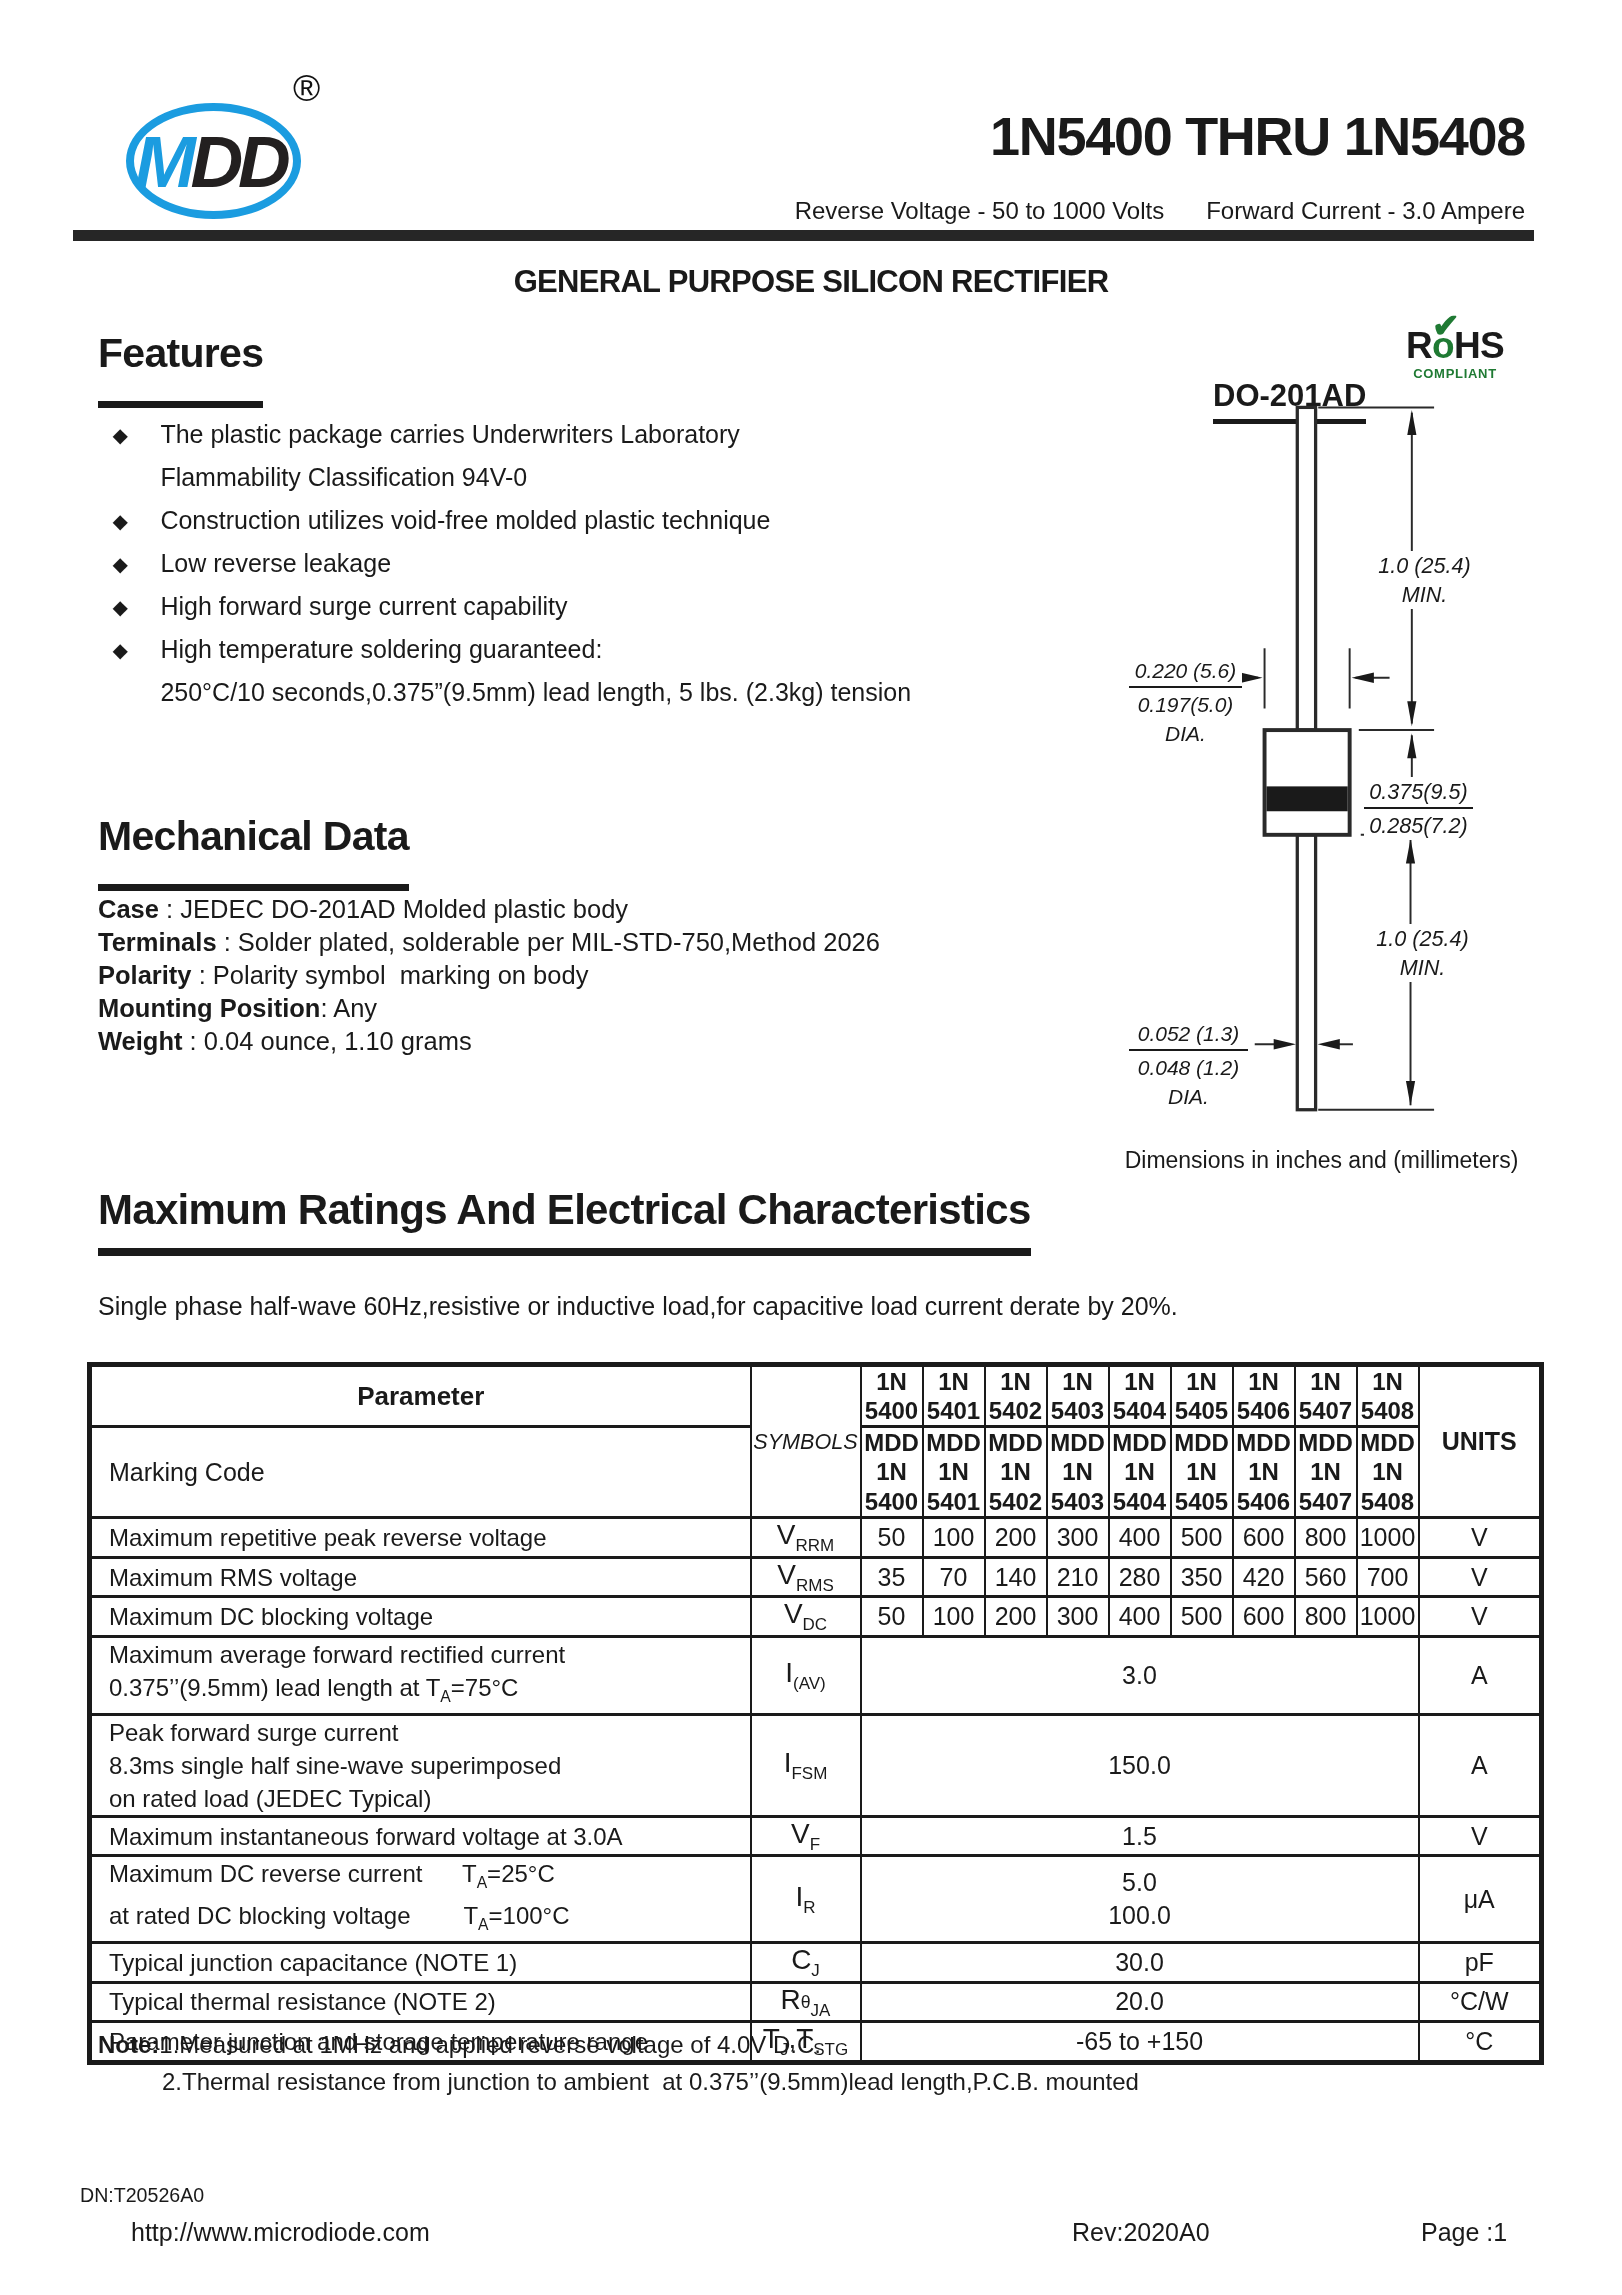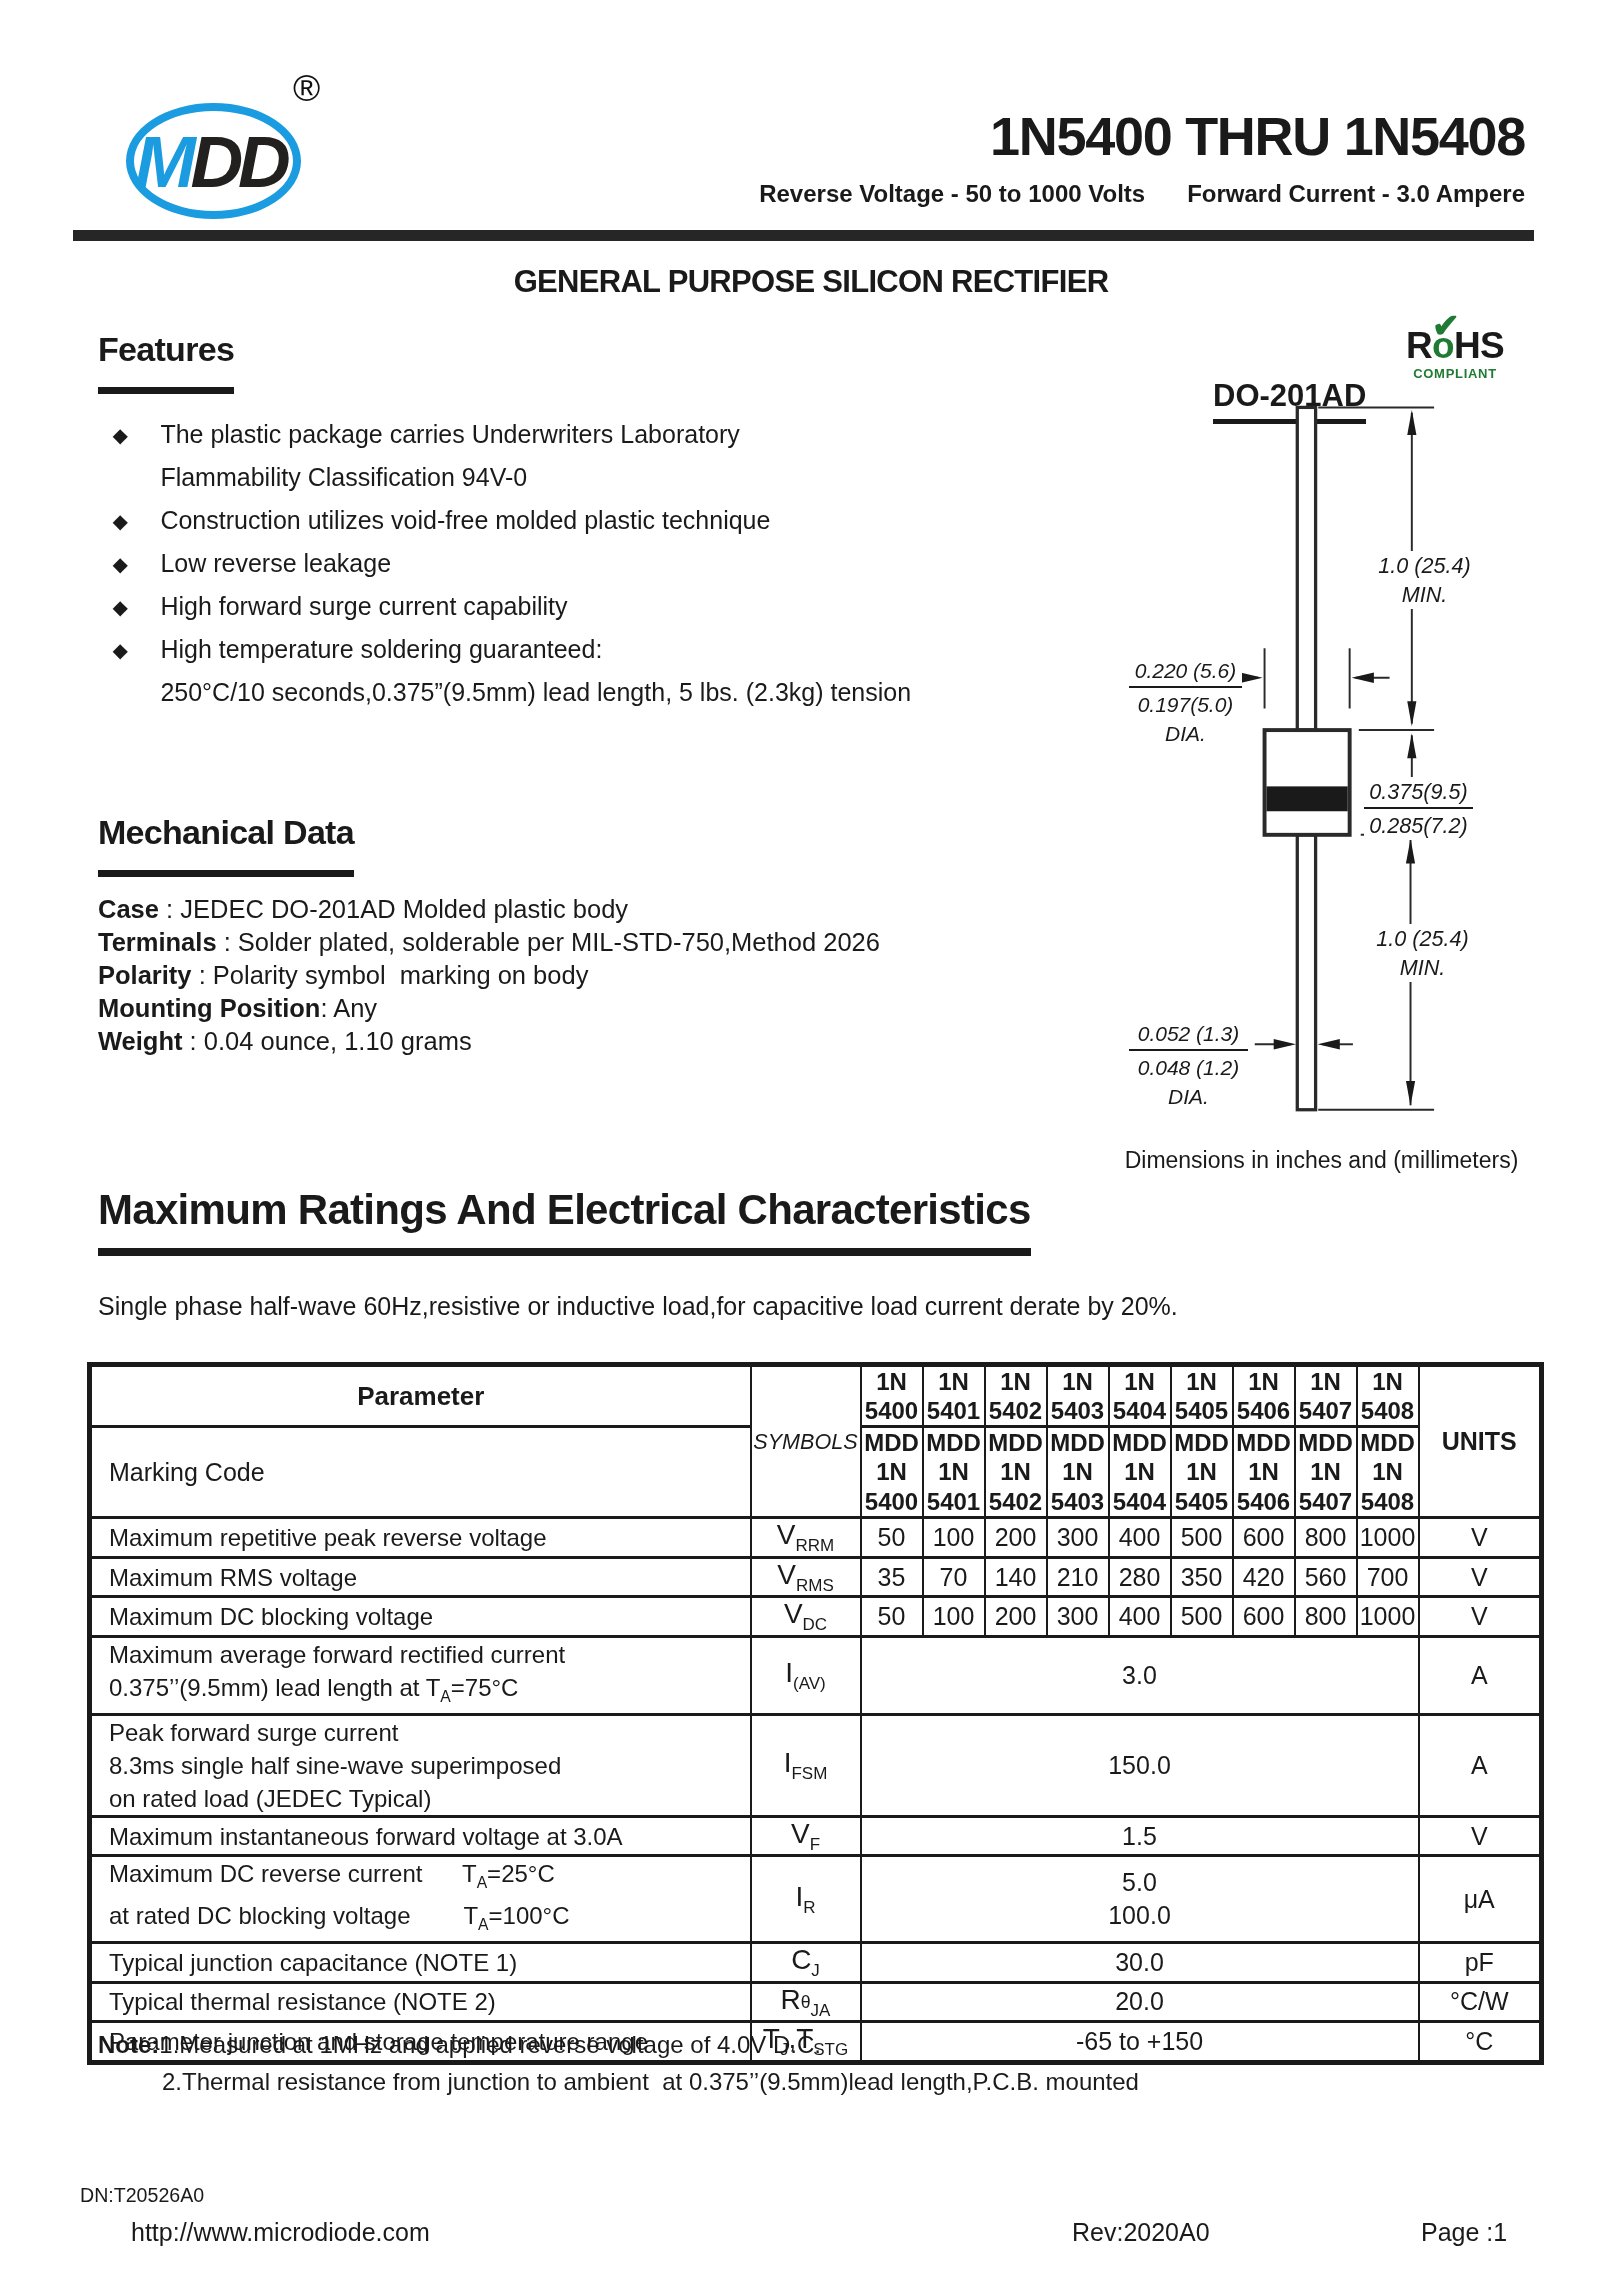--- a/index.html
+++ b/index.html
@@ -10,29 +10,29 @@
   .logo{position:absolute;left:126px;top:103px;width:175px;height:116px;
         border:8.5px solid #1b9ce0;border-radius:50%;display:flex;align-items:center;
         justify-content:center;box-sizing:border-box;background:#fff;}
   .logo-text{font-style:italic;font-weight:bold;font-size:73px;letter-spacing:-5.2px;
              line-height:1;padding-right:6.5px;}
   .logo-m{color:#1b9ce0;}
   .logo-dd{color:#232020;}
   .registered{position:absolute;left:293px;top:68px;font-size:37px;color:#111;}
   .title-block{position:absolute;right:97px;top:105px;text-align:right;}
   .doc-title{font-size:54px;font-weight:bold;letter-spacing:-1.3px;white-space:nowrap;}
-  .doc-subtitle{margin-top:13px;font-size:24px;font-weight:bold;display:flex;
+  .doc-subtitle{margin-top:30px;font-size:24px;font-weight:normal;display:flex;
                 gap:42px;justify-content:flex-end;white-space:nowrap;}
   .head-rule{position:absolute;left:73px;top:230px;width:1461px;height:10.5px;background:#262626;}
   .devtype{position:absolute;left:0;top:264px;width:1622px;text-align:center;
            font-size:31px;font-weight:bold;letter-spacing:-0.7px;}
 
   
-  .sec-h{position:absolute;font-weight:bold;font-size:34px;letter-spacing:-0.7px;
-         border-bottom:7.2px solid #1a1a1a;padding-bottom:18px;}
+  .sec-h{position:absolute;font-weight:bold;font-size:41px;letter-spacing:-0.7px;
+         border-bottom:7.2px solid #1a1a1a;padding-bottom:24px;}
   .sec-h.features-h{left:98px;top:330px;}
   .sec-h.mech-h{left:98px;top:813px;}
   .sec-h.ratings-h{left:98px;top:1186px;font-size:42px;border-bottom-width:8.5px;padding-bottom:14.4px;}
 
   
   .feat-list{position:absolute;left:98px;top:420px;font-size:25px;}
   .feat-line{display:flex;align-items:flex-start;height:43px;white-space:pre;}
   .feat-line .bullet{display:inline-block;width:48px;margin-left:14.4px;font-size:20px;
                      padding-top:3.3px;flex:none;}
 

